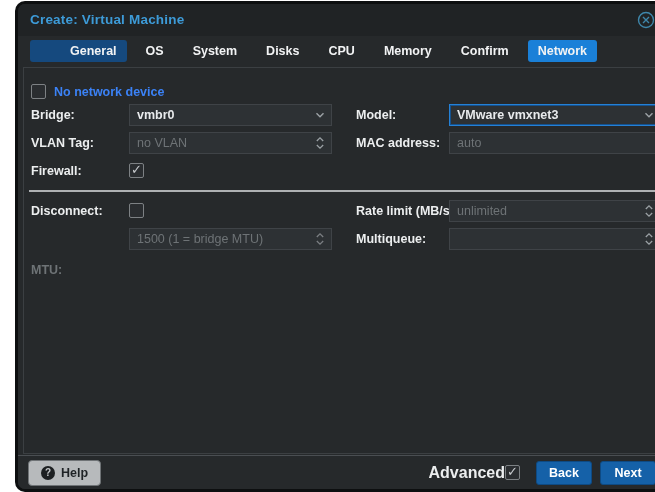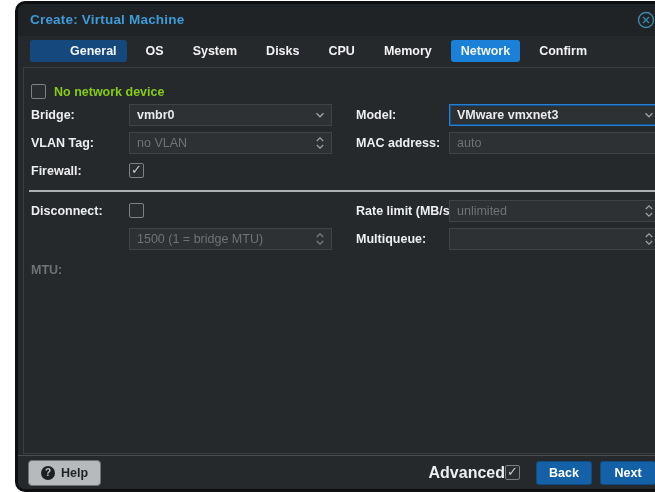--- a/index.html
+++ b/index.html
@@ -66,21 +66,21 @@
   }
   .checkbox{
     position:relative;display:inline-block;width:15px;height:15px;margin-top:3px;
     background:#2a2d30;border:1px solid #7d8184;border-radius:2px;
     box-sizing:border-box;cursor:pointer;
   }
   .checkbox .mark{
     position:absolute;left:1px;top:-2px;color:#c7cacd;font-size:13px;font-weight:700;
   }
   .inline-cb-label{
-    color:#84cc16;font-size:12.5px;font-weight:700;line-height:22px;
+    color:#3b82f6;font-size:12.5px;font-weight:700;line-height:22px;
     margin-left:8px;vertical-align:top;
   }
   .divider{position:absolute;left:5px;width:632px;height:2px;background:#aeb1b3;}
   
   .footer{
     position:absolute;left:0;right:0;bottom:0;height:34px;
     border-top:1px solid #4a4e52;background:#26292b;
     display:flex;align-items:center;padding:0 10px;box-sizing:border-box;
   }
   .help-btn{
@@ -118,22 +118,22 @@
     </span>
   </div>
 
   <div class="tabstrip">
     <span class="tab visited">General</span>
     <span class="tab">OS</span>
     <span class="tab">System</span>
     <span class="tab">Disks</span>
     <span class="tab">CPU</span>
     <span class="tab">Memory</span>
+    <span class="tab">Confirm</span>
     <span class="tab active">Network</span>
-    <span class="tab">Confirm</span>
   </div>
 
   <div class="content">
 
     <div class="row" style="top:13px">
       <span style="position:absolute;left:7px;top:0;">
         <span class="checkbox"></span><span class="inline-cb-label">No network device</span>
       </span>
     </div>
 

